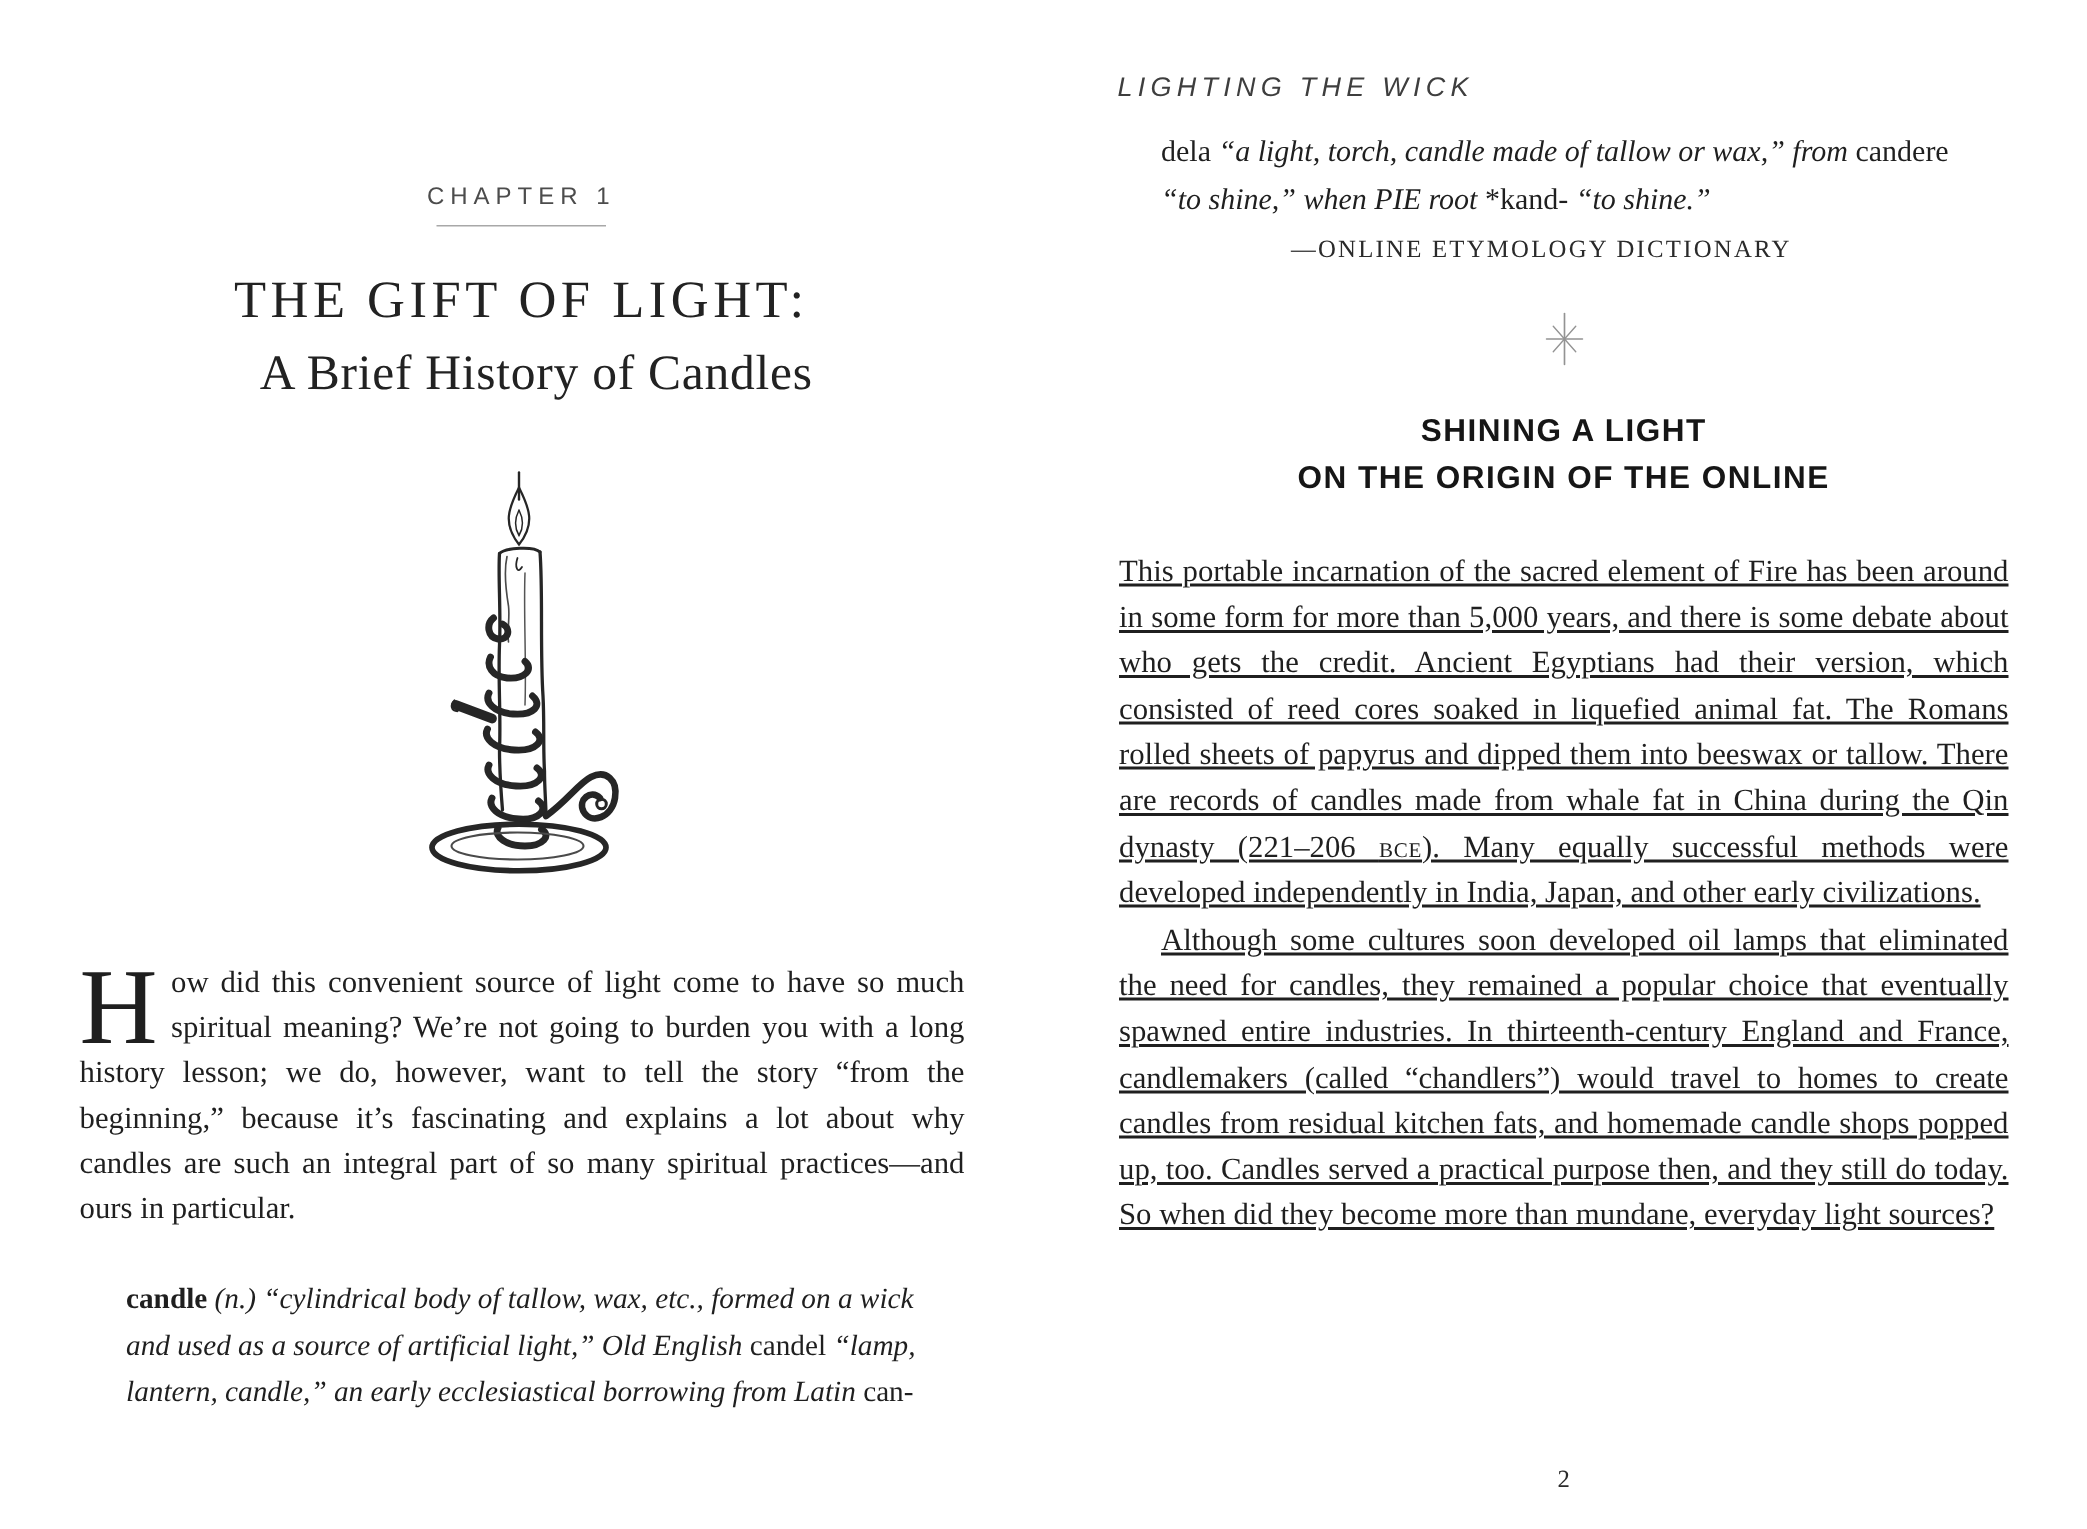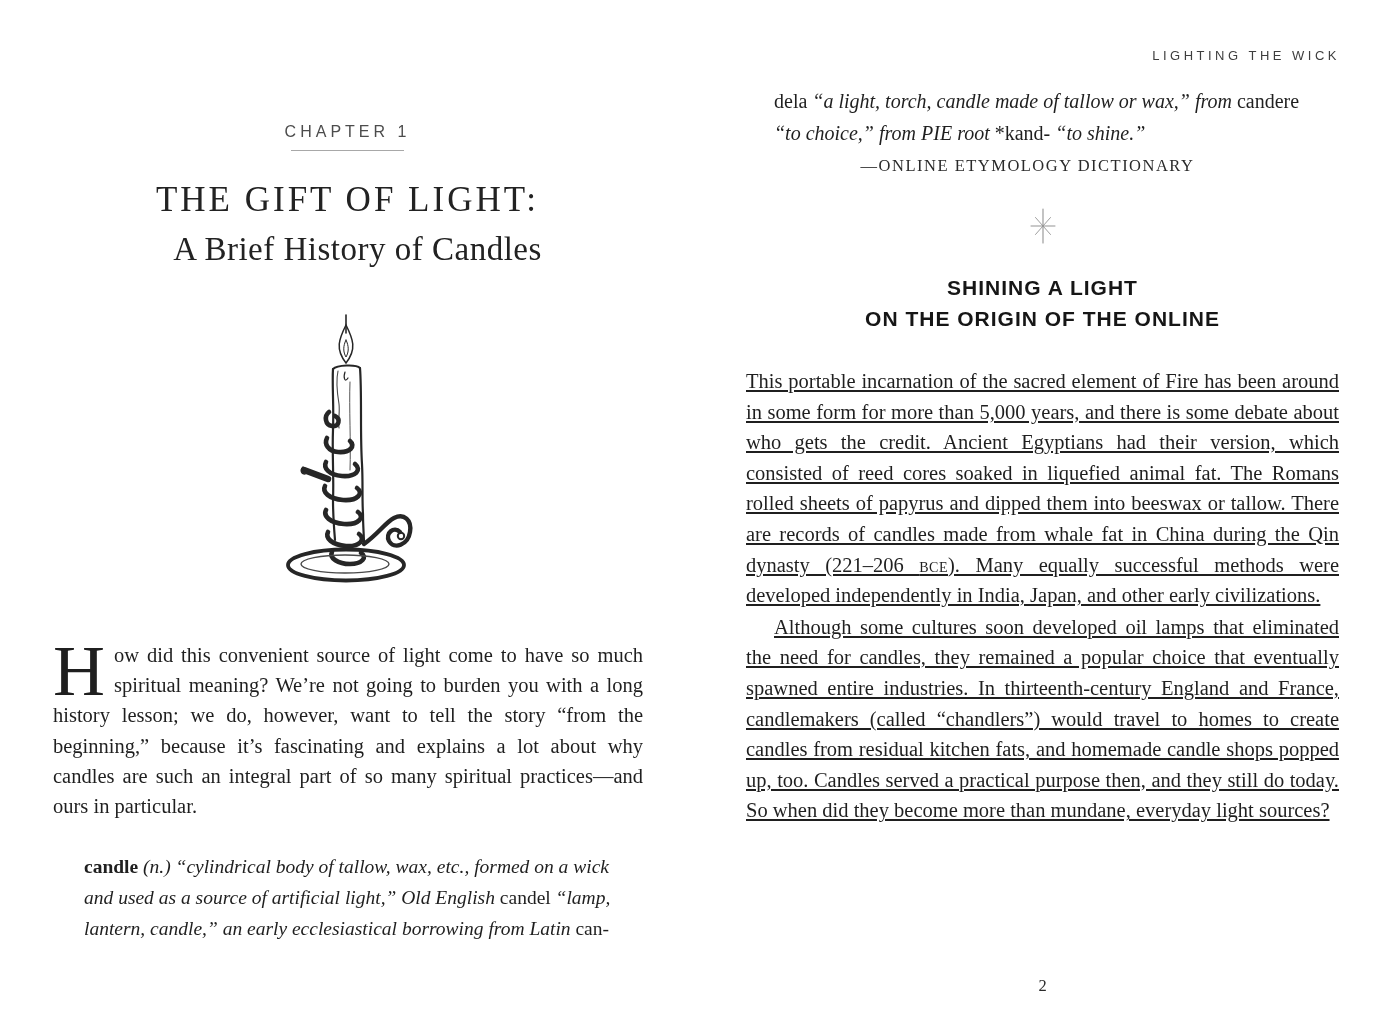--- a/index.html
+++ b/index.html
@@ -57,23 +57,23 @@
     margin:5px 9px 0 0;color:var(--ink);
   }
   .definition{
     position:absolute;top:851px;left:84px;width:545px;
     font-size:19.5px;line-height:31px;
   }
 
   
   .running-header{
     position:absolute;top:48px;left:50px;width:595px;
-    text-align:right;
+    text-align:left;
     font-family:"Liberation Sans","DejaVu Sans",sans-serif;
-    font-size:13px;letter-spacing:3.5px;color:var(--header_gray);
+    font-size:18px;letter-spacing:3.5px;color:var(--header_gray);font-style:italic;
   }
   .quote-block{
     position:absolute;top:86px;left:79px;width:548px;
     font-size:20px;line-height:31.5px;
   }
   .attribution{
     position:absolute;top:156px;left:50px;width:565px;
     text-align:center;font-size:16.5px;letter-spacing:1.5px;
     color:#2a2a2a;
   }
@@ -159,21 +159,21 @@
       <span class="dropcap">H</span><span>ow did this convenient source of light come to have so much spiritual meaning? We’re not going to burden you with a long history lesson; we do, however, want to tell the story “from the beginning,” because it’s fascinating and explains a lot about why candles are such an integral part of so many spiritual practices—and ours in particular.</span>
     </div>
 
     <div class="definition"><span class="seg-bold">candle </span><span class="seg-italic">(n.) “cylindrical body of tallow, wax, etc., formed on a wick and used as a source of artificial light,” Old English </span><span class="seg-roman">candel </span><span class="seg-italic">“lamp, lantern, candle,” an early ecclesiastical borrowing from Latin </span><span class="seg-roman">can-</span></div>
   </section>
 
   <section class="page page-right">
 
     <header class="running-header">LIGHTING THE WICK</header>
 
-    <div class="quote-block"><span class="seg-roman">dela </span><span class="seg-italic">“a light, torch, candle made of tallow or wax,” from </span><span class="seg-roman">candere </span><span class="seg-italic">“to choice,” from PIE root </span><span class="seg-roman">*kand- </span><span class="seg-italic">“to shine.”</span></div>
+    <div class="quote-block"><span class="seg-roman">dela </span><span class="seg-italic">“a light, torch, candle made of tallow or wax,” from </span><span class="seg-roman">candere </span><span class="seg-italic">“to shine,” when PIE root </span><span class="seg-roman">*kand- </span><span class="seg-italic">“to shine.”</span></div>
 
     <div class="attribution">—ONLINE ETYMOLOGY DICTIONARY</div>
 
     <div class="ornament">
       <svg viewBox="0 0 30 36" stroke="#939393" fill="none" stroke-linecap="round">
         <path d="M15,1 L15,35" stroke-width="1.1"></path>
         <path d="M3,18 L27,18" stroke-width="1"></path>
         <path d="M7.5,9.5 L22.5,26.5" stroke-width="0.9"></path>
         <path d="M7.5,26.5 L22.5,9.5" stroke-width="0.9"></path>
       </svg>

